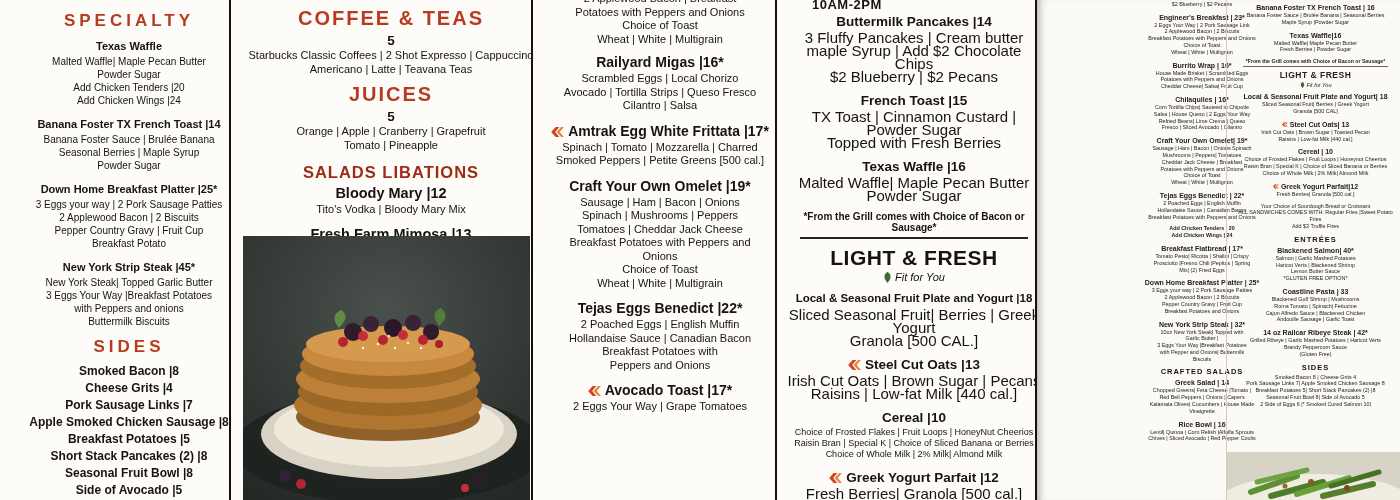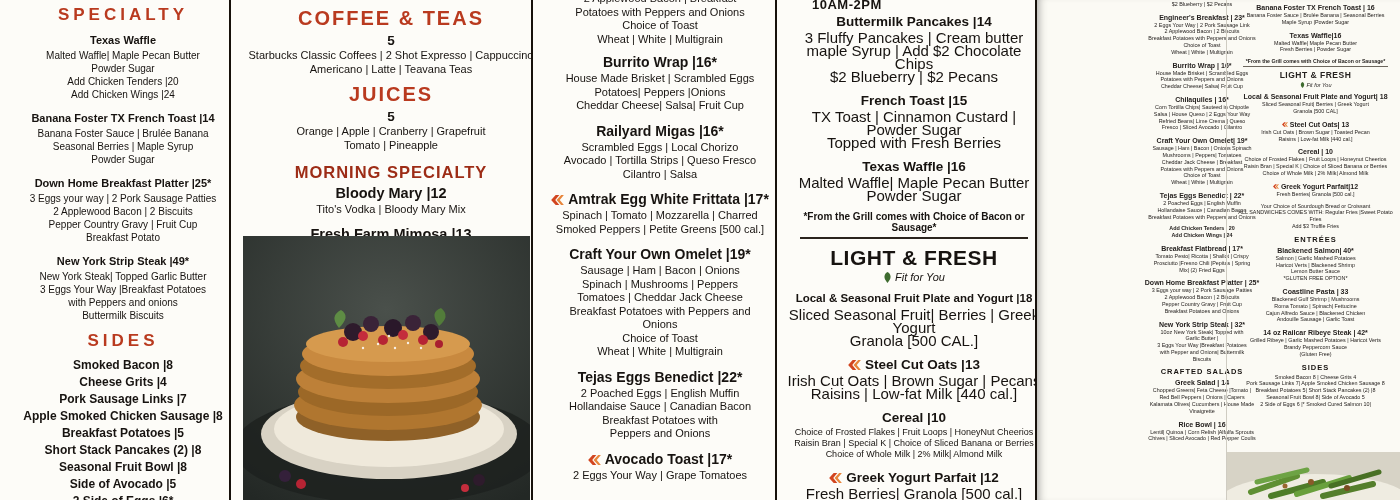--- a/index.html
+++ b/index.html
@@ -5,21 +5,21 @@
   html,body{margin:0;padding:0;}
   body{
     width:1400px;height:500px;position:relative;overflow:hidden;
     background:#fdfcf8;color:#171310;
     font-family:"Liberation Sans",sans-serif;
   }
   .col{position:absolute;top:0;bottom:0;overflow:hidden;text-align:center;}
   .vline{position:absolute;top:0;bottom:0;background:#17110b;}
 
   
-  .col-specialty{left:2px;width:226px;padding:3px 8px;}
+  .col-specialty{left:8px;width:226px;padding:9px 8px;}
   .col-beverages{left:232px;width:298px;padding:0 10px;}
   .col-breakfast{left:534px;width:240px;padding:0 6px;}
   .col-griddle{left:778px;width:256px;padding:0 8px;}
   .page-bg{position:absolute;left:1036px;right:0;top:0;bottom:0;background:#fbfaf4;
     box-shadow:inset 9px 0 10px -7px rgba(0,0,0,.38);}
   .col-pageleft{left:1120px;width:156px;padding:2px 4px;}
   .col-pageright{left:1229px;width:165px;padding:3px 4px;}
 
   
   .section-header{color:#b93a1f;font-weight:800;letter-spacing:3px;}
@@ -96,21 +96,21 @@
         <div class="desc-line">Powder Sugar</div>
       </div>
       <div class="menu-item">
         <div class="item-name"><span>Down Home Breakfast Platter |25*</span></div>
         <div class="desc-line">3 Eggs your way | 2 Pork Sausage Patties</div>
         <div class="desc-line">2 Applewood Bacon | 2 Biscuits</div>
         <div class="desc-line">Pepper Country Gravy | Fruit Cup</div>
         <div class="desc-line">Breakfast Potato</div>
       </div>
       <div class="menu-item">
-        <div class="item-name"><span>New York Strip Steak |49*</span></div>
+        <div class="item-name"><span>New York Strip Steak |45*</span></div>
         <div class="desc-line">New York Steak| Topped Garlic Butter</div>
         <div class="desc-line">3 Eggs Your Way |Breakfast Potatoes</div>
         <div class="desc-line">with Peppers and onions</div>
         <div class="desc-line">Buttermilk Biscuits</div>
       </div>
       <div class="section-header">SIDES</div>
       <div class="bold-line">Smoked Bacon |8</div>
       <div class="bold-line">Cheese Grits |4</div>
       <div class="bold-line">Pork Sausage Links |7</div>
       <div class="bold-line">Apple Smoked Chicken Sausage |8</div>
@@ -126,41 +126,35 @@
       <div class="desc-block">
         <div class="desc-line">Starbucks Classic Coffees | 2 Shot Expresso | Cappuccino</div>
         <div class="desc-line">Americano | Latte | Teavana Teas</div>
       </div>
       <div class="section-header">JUICES</div>
       <div class="price-line">5</div>
       <div class="desc-block">
         <div class="desc-line">Orange | Apple | Cranberry | Grapefruit</div>
         <div class="desc-line">Tomato | Pineapple</div>
       </div>
-      <div class="section-header md">MORNING SPECIALTY</div>
+      <div class="section-header md">SALADS LIBATIONS</div>
       <div class="menu-item">
         <div class="item-name"><span>Bloody Mary |12</span></div>
         <div class="desc-line">Tito's Vodka | Bloody Mary Mix</div>
       </div>
       <div class="menu-item">
         <div class="item-name"><span>Fresh Farm Mimosa |13</span></div>
       </div>
     </div>
   <div class="col col-breakfast">
       <div class="desc-block cut-top">
         <div class="desc-line">2 Applewood Bacon | Breakfast</div>
         <div class="desc-line">Potatoes with Peppers and Onions</div>
         <div class="desc-line">Choice of Toast</div>
         <div class="desc-line">Wheat | White | Multigrain</div>
-      </div>
-      <div class="menu-item">
-        <div class="item-name"><span>Burrito Wrap |16*</span></div>
-        <div class="desc-line">House Made Brisket | Scrambled Eggs</div>
-        <div class="desc-line">Potatoes| Peppers |Onions</div>
-        <div class="desc-line">Cheddar Cheese| Salsa| Fruit Cup</div>
       </div>
       <div class="menu-item">
         <div class="item-name"><span>Railyard Migas |16*</span></div>
         <div class="desc-line">Scrambled Eggs | Local Chorizo</div>
         <div class="desc-line">Avocado | Tortilla Strips | Queso Fresco</div>
         <div class="desc-line">Cilantro | Salsa</div>
       </div>
       <div class="menu-item">
         <div class="item-name"><svg width="13" height="10" viewBox="0 0 14 11" aria-hidden="true">
     <path d="M0 5.5 L5 0 L9 0 L4.5 5.5 L9 11 L5 11 Z" fill="#d2451f"></path>

